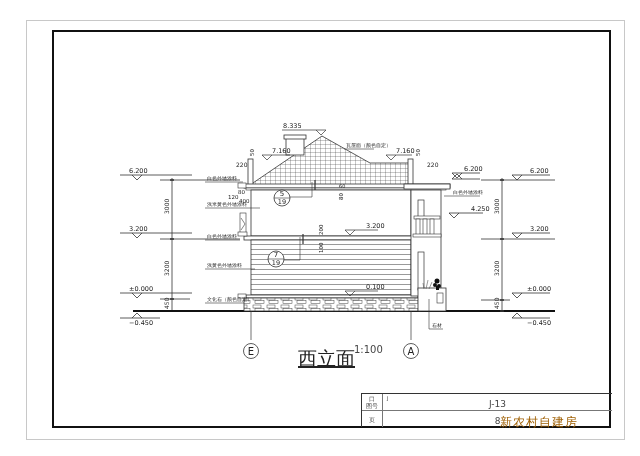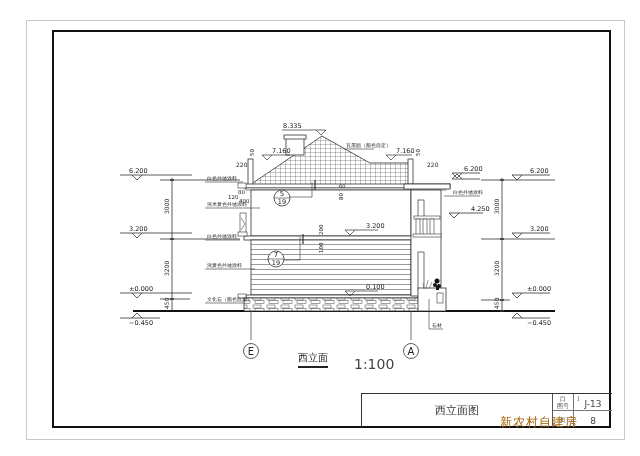--- a/index.html
+++ b/index.html
@@ -9,22 +9,22 @@
   .t { font-family:"DejaVu Sans", sans-serif; fill:#222; }
   .title-block { position:absolute; left:361px; top:393px; width:251px; height:34px; border-top:1px solid #333; border-left:1px solid #333; box-sizing:border-box; display:flex; }
   .tb-name { width:190px; display:flex; align-items:center; justify-content:center; font-family:"DejaVu Serif", serif; font-size:11px; color:#333; border-right:1px solid #555; }
   .tb-meta { display:flex; flex-direction:column; flex:1; }
   .tb-row { display:flex; flex:1; border-bottom:1px solid #777; font-size:6px; color:#444; }
   .tb-row:last-child { border-bottom:none; }
   .tb-lbl { width:20px; border-right:1px solid #777; display:flex; flex-direction:column; align-items:center; justify-content:center; line-height:7px; }
   .tb-val { flex:1; display:flex; align-items:flex-end; justify-content:center; font-size:9px; color:#444; padding-bottom:1px; position:relative; }
   .tb-val .tiny { position:absolute; left:4px; top:1px; font-size:5px; }
   .watermark { position:absolute; left:500px; top:414px; font-size:12px; color:#a16207; letter-spacing:1px; font-family:"DejaVu Sans", sans-serif; }
-  .view-title { position:absolute; left:298px; top:350px; font-family:"DejaVu Serif", serif; font-size:10px; color:#222; border-bottom:2px solid #222; padding-bottom:0px; line-height:16px; }
-  .view-scale { position:absolute; left:354px; top:356px; font-size:14px; color:#444; }
+  .view-title { position:absolute; left:298px; top:350px; font-family:"DejaVu Serif", serif; font-size:19px; color:#222; border-bottom:2px solid #222; padding-bottom:0px; line-height:16px; }
+  .view-scale { position:absolute; left:354px; top:344px; font-size:10px; color:#444; }
 </style>
 </head>
 <body>
 
 <div class="outer-frame"></div>
 
 <svg class="drawing-svg" viewBox="0 0 640 456" xmlns="http://www.w3.org/2000/svg">
   <defs>
     <pattern id="roofTile" width="5" height="4" patternUnits="userSpaceOnUse">
       <rect width="5" height="4" fill="#fff"></rect>
@@ -234,21 +234,20 @@
   <text class="t" x="527" y="325" font-size="6.5">−0.450</text>
   <text class="t" font-size="6" transform="translate(499,214) rotate(-90)">3000</text>
   <text class="t" font-size="6" transform="translate(499,276) rotate(-90)">3200</text>
   <text class="t" font-size="6" transform="translate(499,309) rotate(-90)">450</text>
 </svg>
 
 <div class="view-title">西立面</div>
 <div class="view-scale">1:100</div>
 
 <div class="title-block">
-  <div class="tb-name">西立面图</div>
   <div class="tb-meta">
     <div class="tb-row">
       <div class="tb-lbl">
         <span>口</span>
         <span>图号</span>
       </div>
       <div class="tb-val">
         <span class="tiny">J</span>
         <span>J-13</span>
       </div>

